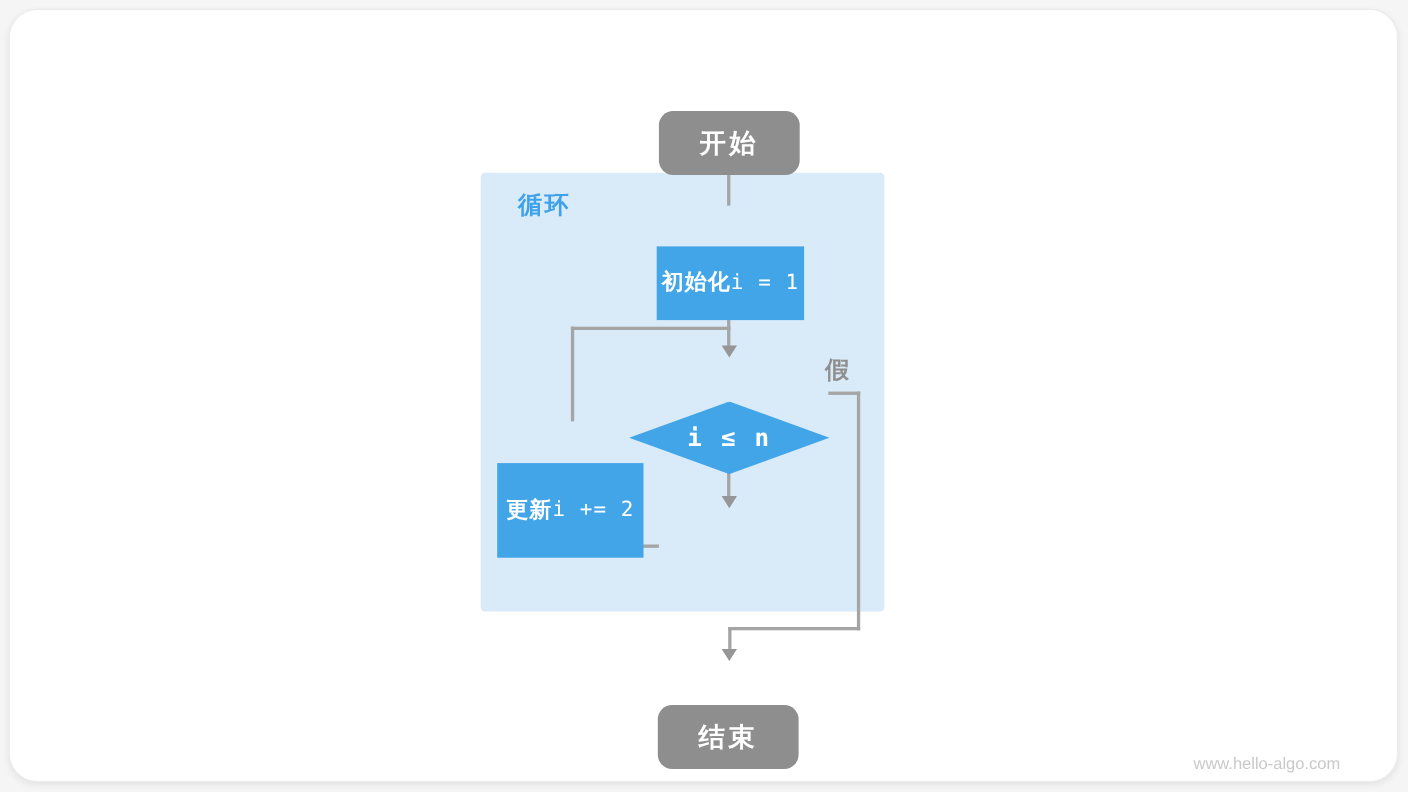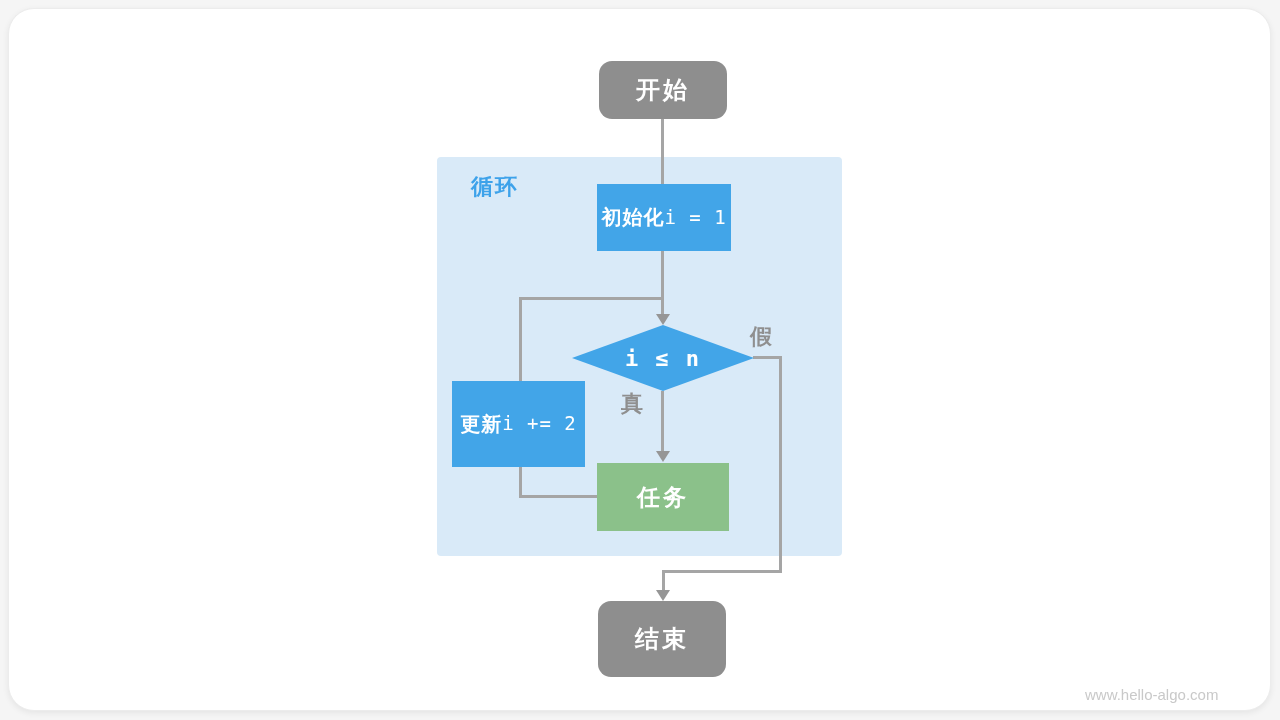--- a/index.html
+++ b/index.html
@@ -22,30 +22,30 @@
     overflow:hidden;
   }
   .card{
     position:absolute;left:8px;top:8px;width:1263px;height:703px;
     background:#ffffff;border-radius:26px;
     border:1px solid #ececec;
     box-shadow:0 2px 6px rgba(0,0,0,0.07);
   }
   .stage{position:absolute;inset:0;}
   .loop-container{
-    position:absolute;left:428px;top:148px;width:405px;height:399px;
+    position:absolute;left:428px;top:148px;width:367px;height:399px;
     background:var(--container-blue);border-radius:4px;
   }
   .loop-label{
     position:absolute;left:34px;top:15px;
     color:var(--label-blue);font-size:22px;font-weight:bold;letter-spacing:2px;
   }
   .node{
     position:absolute;display:flex;align-items:center;justify-content:center;
-    color:#ffffff;font-weight:bold;text-align:center;
+    color:#ffffff;font-weight:bold;text-align:center;margin-top:40px;
   }
   .terminal{
     background:var(--node-gray);border-radius:13px;
     font-size:24px;letter-spacing:3px;
   }
   .process{
     background:var(--node-blue);
     flex-direction:row;line-height:1.35;
   }
   .process .node-title{font-size:20px;letter-spacing:1px;}
@@ -124,24 +124,21 @@
 
     <div class="node diamond" style="left:563px;top:316px;width:182px;height:66px">
       <span>i ≤ n</span>
     </div>
 
     <div class="node process" style="left:443px;top:372px;width:133px;height:86px">
       <div class="node-title">更新</div>
       <div class="node-code">i += 2</div>
     </div>
 
-    <div class="node task" style="left:588px;top:454px;width:132px;height:68px">
-      <span>任务</span>
-    </div>
 
-    <div class="node terminal" style="left:589px;top:592px;width:128px;height:76px">
+    <div class="node terminal" style="left:589px;top:592px;width:128px;height:58px">
       <span>结束</span>
     </div>
 
   </div>
 
   <div class="watermark">www.hello-algo.com</div>
 </div>
 
 </body></html>

